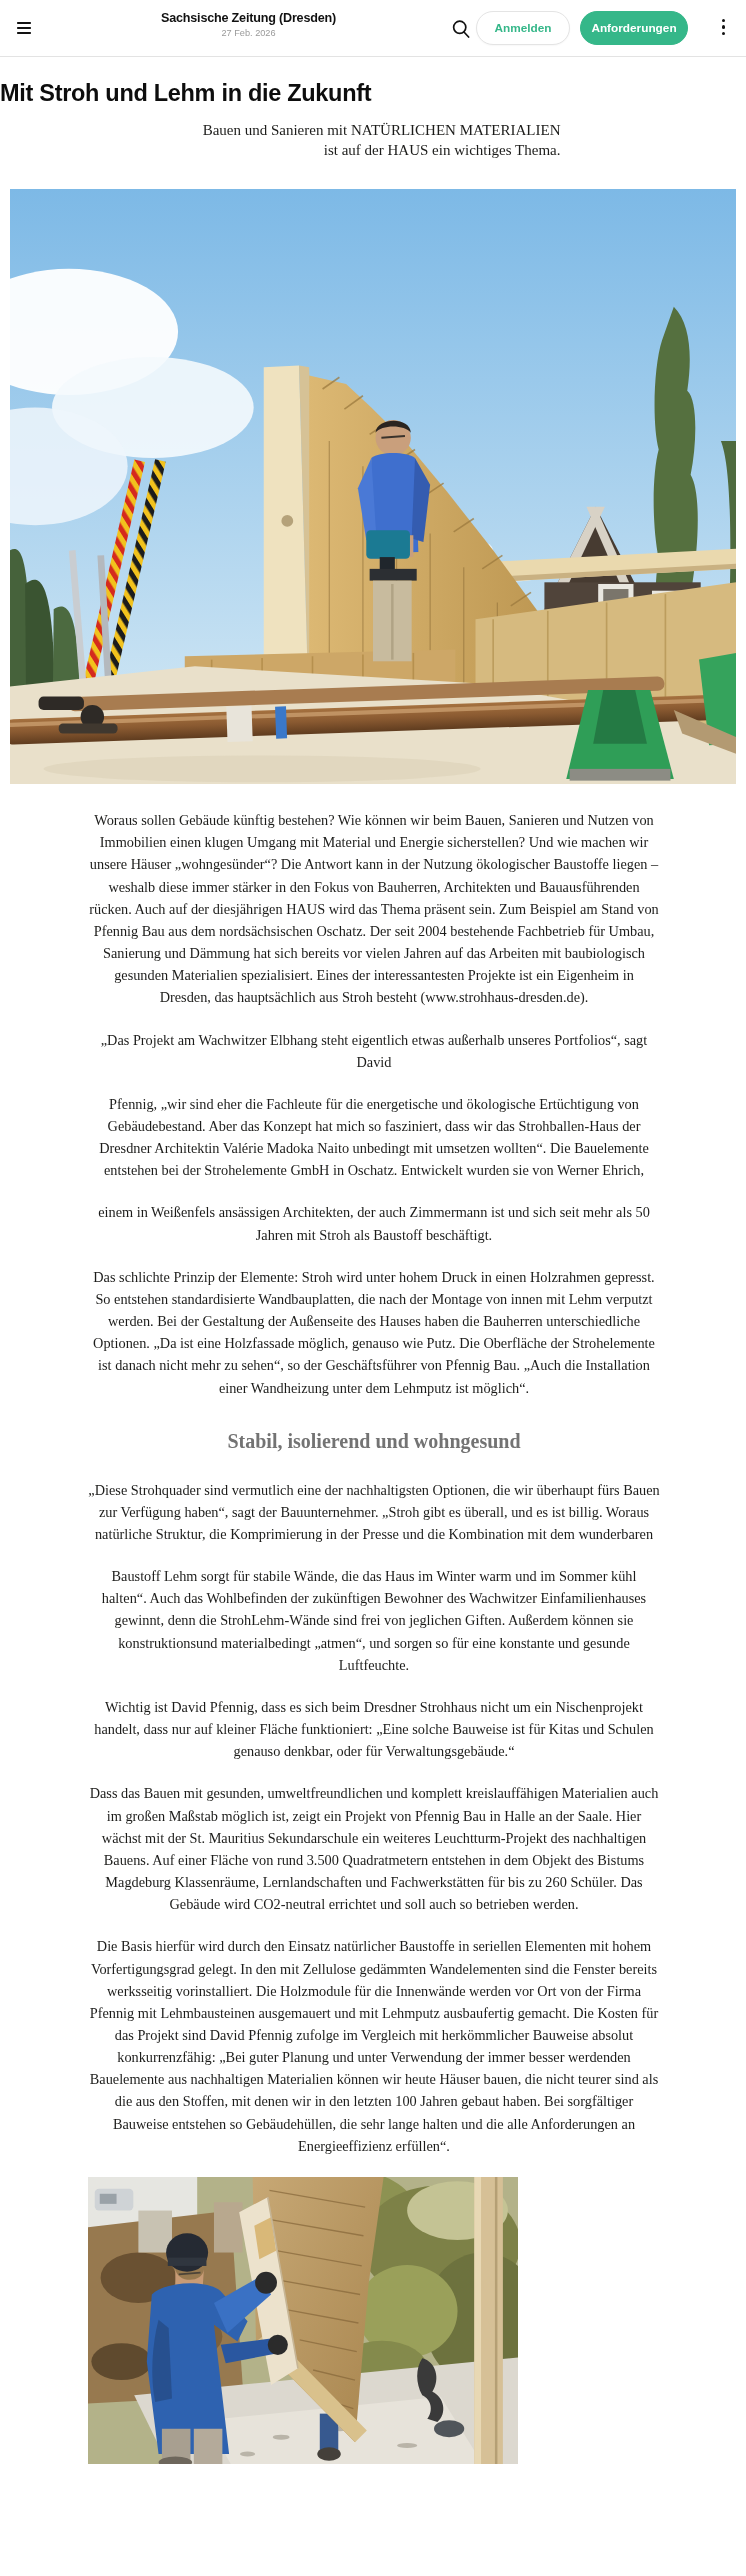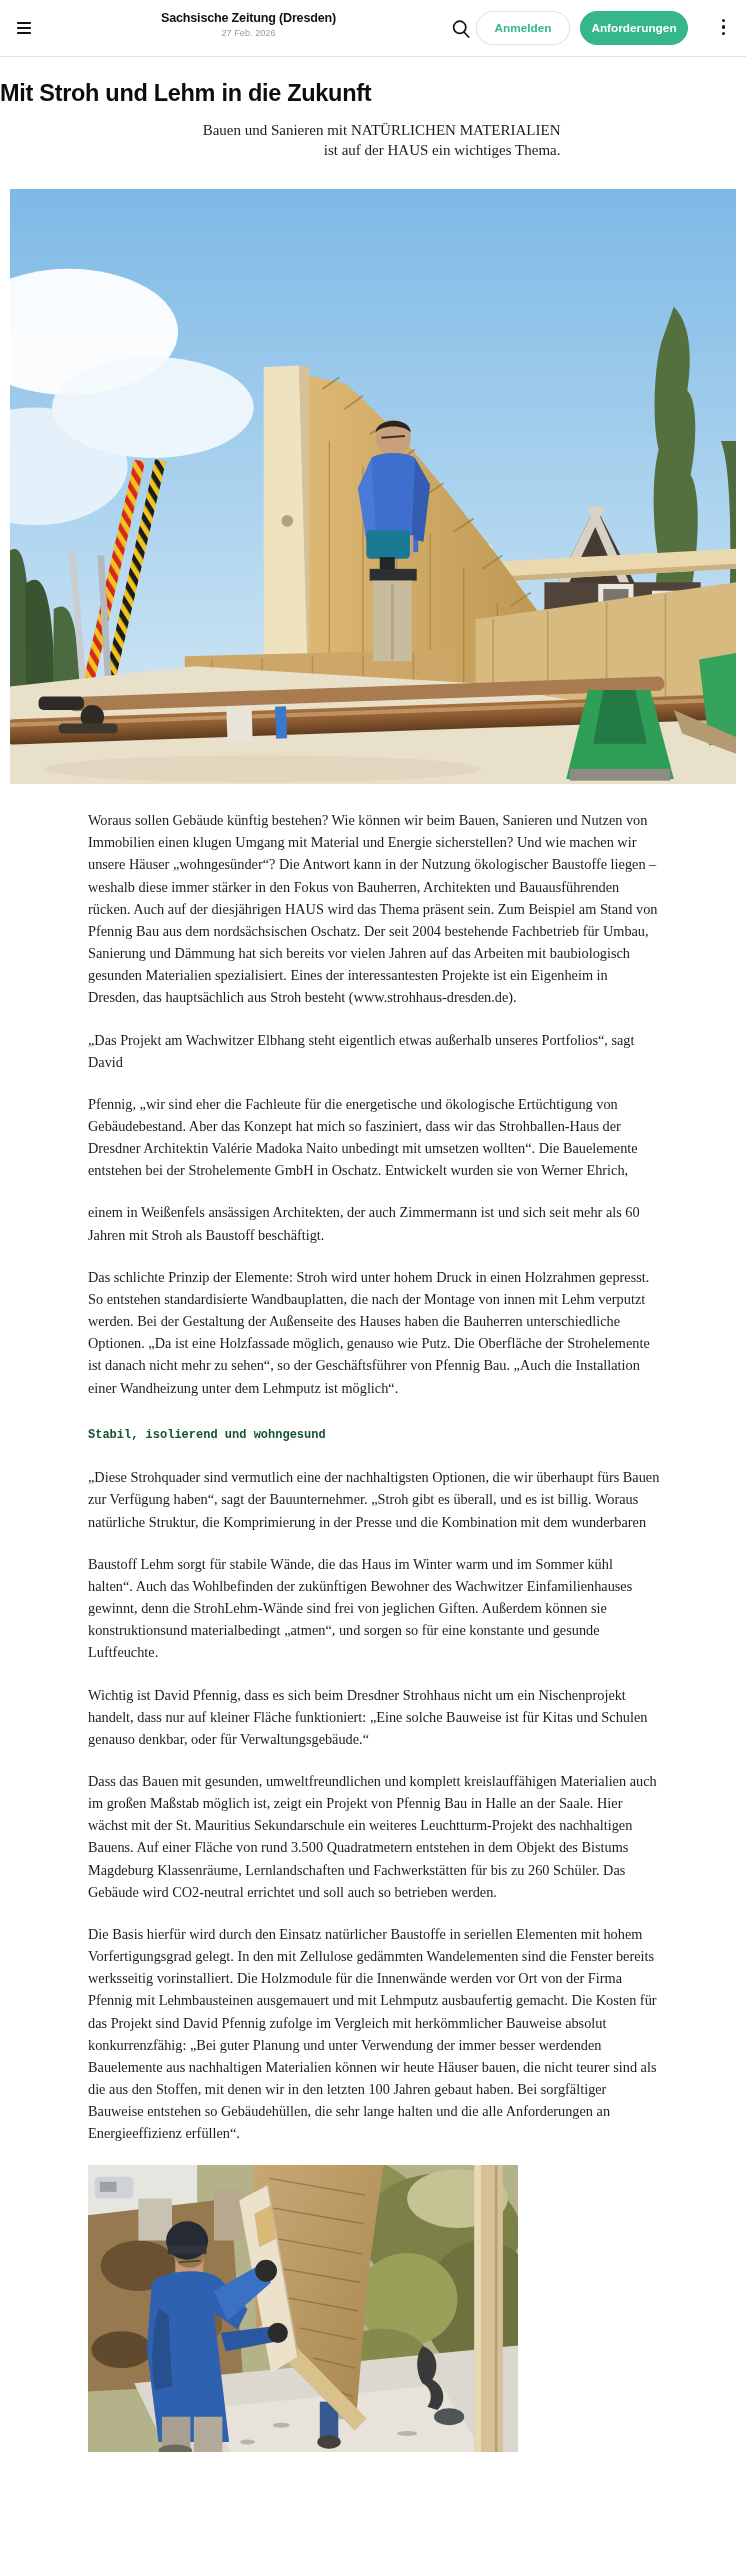--- a/index.html
+++ b/index.html
@@ -28,23 +28,23 @@
   .subtitle{width:375px;margin:12.6px auto 0;text-align:right;font-size:15px;line-height:1.35;color:#1c1c1a}
 
   
   .hero-wrap{margin:29px 10px 0;width:726px;height:595px}
   .hero-wrap svg{display:block;width:726px;height:595px}
   .photo2-wrap{margin:6.7px 0 0 88px;width:430px;height:287px}
   .photo2-wrap svg{display:block;width:430px;height:287px}
 
   
   .article-body{width:572px;margin:25px 0 14px 88px;font-size:14.3px;line-height:1.55;color:#1c1c1a;
-                text-align:left;hyphens:auto}
+                text-align:center;hyphens:auto}
   .article-body p{margin:0 0 20px}
-  .crosshead{font-family:Liberation Mono, monospace;font-weight:700;font-size:12px;color:#14532d;margin:27px 0 22px}
+  .crosshead{font-family:Liberation Serif, serif;font-weight:700;font-size:20px;color:#737373;margin:27px 0 22px}
 </style>
 </head>
 <body>
 
 <div class="page">
 
   <div class="header">
     <div class="hamburger">
         <i></i>
         <i></i>
@@ -233,21 +233,21 @@
         <polygon points="820,560 864,552 864,660 832,662" fill="#35a35c"></polygon>
         <polygon points="790,620 864,652 864,672 800,648" fill="#b39a72"></polygon>
       </g>
     </svg>
   </div>
 
   <div class="article-body">
     <p>Woraus sollen Gebäude künftig bestehen? Wie können wir beim Bauen, Sanieren und Nutzen von Immobilien einen klugen Umgang mit Material und Energie sicherstellen? Und wie machen wir unsere Häuser „wohngesünder“? Die Antwort kann in der Nutzung ökologischer Baustoffe liegen – weshalb diese immer stärker in den Fokus von Bauherren, Architekten und Bauausführenden rücken. Auch auf der diesjährigen HAUS wird das Thema präsent sein. Zum Beispiel am Stand von Pfennig Bau aus dem nordsächsischen Oschatz. Der seit 2004 bestehende Fachbetrieb für Umbau, Sanierung und Dämmung hat sich bereits vor vielen Jahren auf das Arbeiten mit baubiologisch gesunden Materialien spezialisiert. Eines der interessantesten Projekte ist ein Eigenheim in Dresden, das hauptsächlich aus Stroh besteht (www.strohhaus-dresden.de).</p>
     <p>„Das Projekt am Wachwitzer Elbhang steht eigentlich etwas außerhalb unseres Portfolios“, sagt David</p>
     <p>Pfennig, „wir sind eher die Fachleute für die energetische und ökologische Ertüchtigung von Gebäudebestand. Aber das Konzept hat mich so fasziniert, dass wir das Strohballen-Haus der Dresdner Architektin Valérie Madoka Naito unbedingt mit umsetzen wollten“. Die Bauelemente entstehen bei der Strohelemente GmbH in Oschatz. Entwickelt wurden sie von Werner Ehrich,</p>
-    <p>einem in Weißenfels ansässigen Architekten, der auch Zimmermann ist und sich seit mehr als 60 Jahren mit Stroh als Baustoff beschäftigt.</p>
+    <p>einem in Weißenfels ansässigen Architekten, der auch Zimmermann ist und sich seit mehr als 50 Jahren mit Stroh als Baustoff beschäftigt.</p>
     <p>Das schlichte Prinzip der Elemente: Stroh wird unter hohem Druck in einen Holzrahmen gepresst. So entstehen standardisierte Wandbauplatten, die nach der Montage von innen mit Lehm verputzt werden. Bei der Gestaltung der Außenseite des Hauses haben die Bauherren unterschiedliche Optionen. „Da ist eine Holzfassade möglich, genauso wie Putz. Die Oberfläche der Strohelemente ist danach nicht mehr zu sehen“, so der Geschäftsführer von Pfennig Bau. „Auch die Installation einer Wandheizung unter dem Lehmputz ist möglich“.</p>
 
     <h2 class="crosshead">Stabil, isolierend und wohngesund</h2>
 
     <p>„Diese Strohquader sind vermutlich eine der nachhaltigsten Optionen, die wir überhaupt fürs Bauen zur Verfügung haben“, sagt der Bauunternehmer. „Stroh gibt es überall, und es ist billig. Woraus natürliche Struktur, die Komprimierung in der Presse und die Kombination mit dem wunderbaren</p>
     <p>Baustoff Lehm sorgt für stabile Wände, die das Haus im Winter warm und im Sommer kühl halten“. Auch das Wohlbefinden der zukünftigen Bewohner des Wachwitzer Einfamilienhauses gewinnt, denn die StrohLehm-Wände sind frei von jeglichen Giften. Außerdem können sie konstruktionsund materialbedingt „atmen“, und sorgen so für eine konstante und gesunde Luftfeuchte.</p>
     <p>Wichtig ist David Pfennig, dass es sich beim Dresdner Strohhaus nicht um ein Nischenprojekt handelt, dass nur auf kleiner Fläche funktioniert: „Eine solche Bauweise ist für Kitas und Schulen genauso denkbar, oder für Verwaltungsgebäude.“</p>
     <p>Dass das Bauen mit gesunden, umweltfreundlichen und komplett kreislauffähigen Materialien auch im großen Maßstab möglich ist, zeigt ein Projekt von Pfennig Bau in Halle an der Saale. Hier wächst mit der St. Mauritius Sekundarschule ein weiteres Leuchtturm-Projekt des nachhaltigen Bauens. Auf einer Fläche von rund 3.500 Quadratmetern entstehen in dem Objekt des Bistums Magdeburg Klassenräume, Lernlandschaften und Fachwerkstätten für bis zu 260 Schüler. Das Gebäude wird CO2-neutral errichtet und soll auch so betrieben werden.</p>
     <p>Die Basis hierfür wird durch den Einsatz natürlicher Baustoffe in seriellen Elementen mit hohem Vorfertigungsgrad gelegt. In den mit Zellulose gedämmten Wandelementen sind die Fenster bereits werksseitig vorinstalliert. Die Holzmodule für die Innenwände werden vor Ort von der Firma Pfennig mit Lehmbausteinen ausgemauert und mit Lehmputz ausbaufertig gemacht. Die Kosten für das Projekt sind David Pfennig zufolge im Vergleich mit herkömmlicher Bauweise absolut konkurrenzfähig: „Bei guter Planung und unter Verwendung der immer besser werdenden Bauelemente aus nachhaltigen Materialien können wir heute Häuser bauen, die nicht teurer sind als die aus den Stoffen, mit denen wir in den letzten 100 Jahren gebaut haben. Bei sorgfältiger Bauweise entstehen so Gebäudehüllen, die sehr lange halten und die alle Anforderungen an Energieeffizienz erfüllen“.</p>
   </div>

